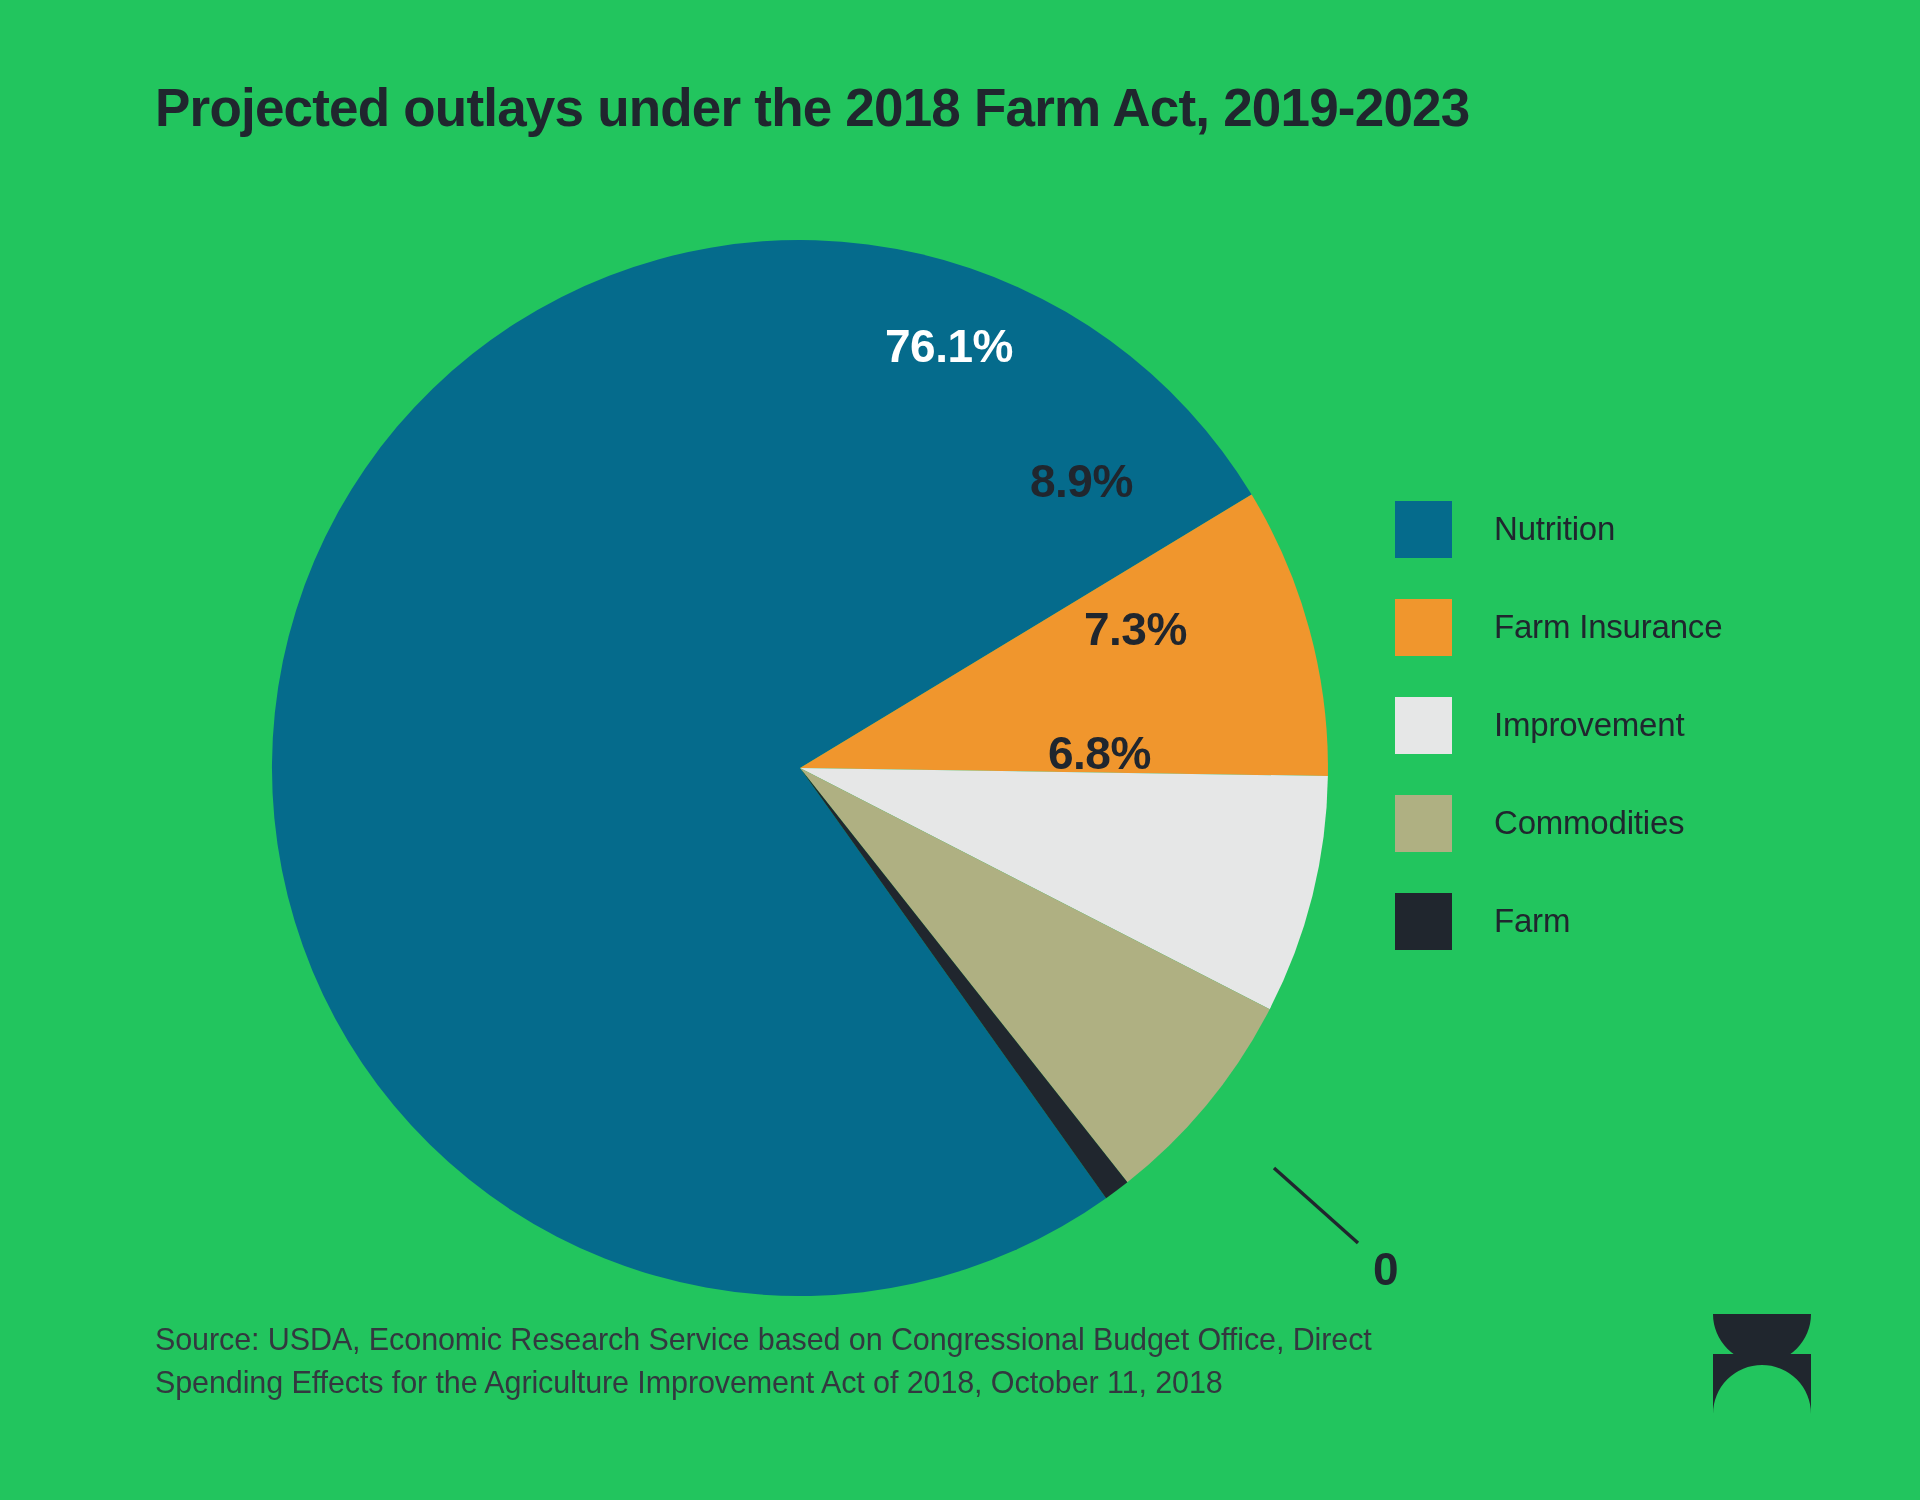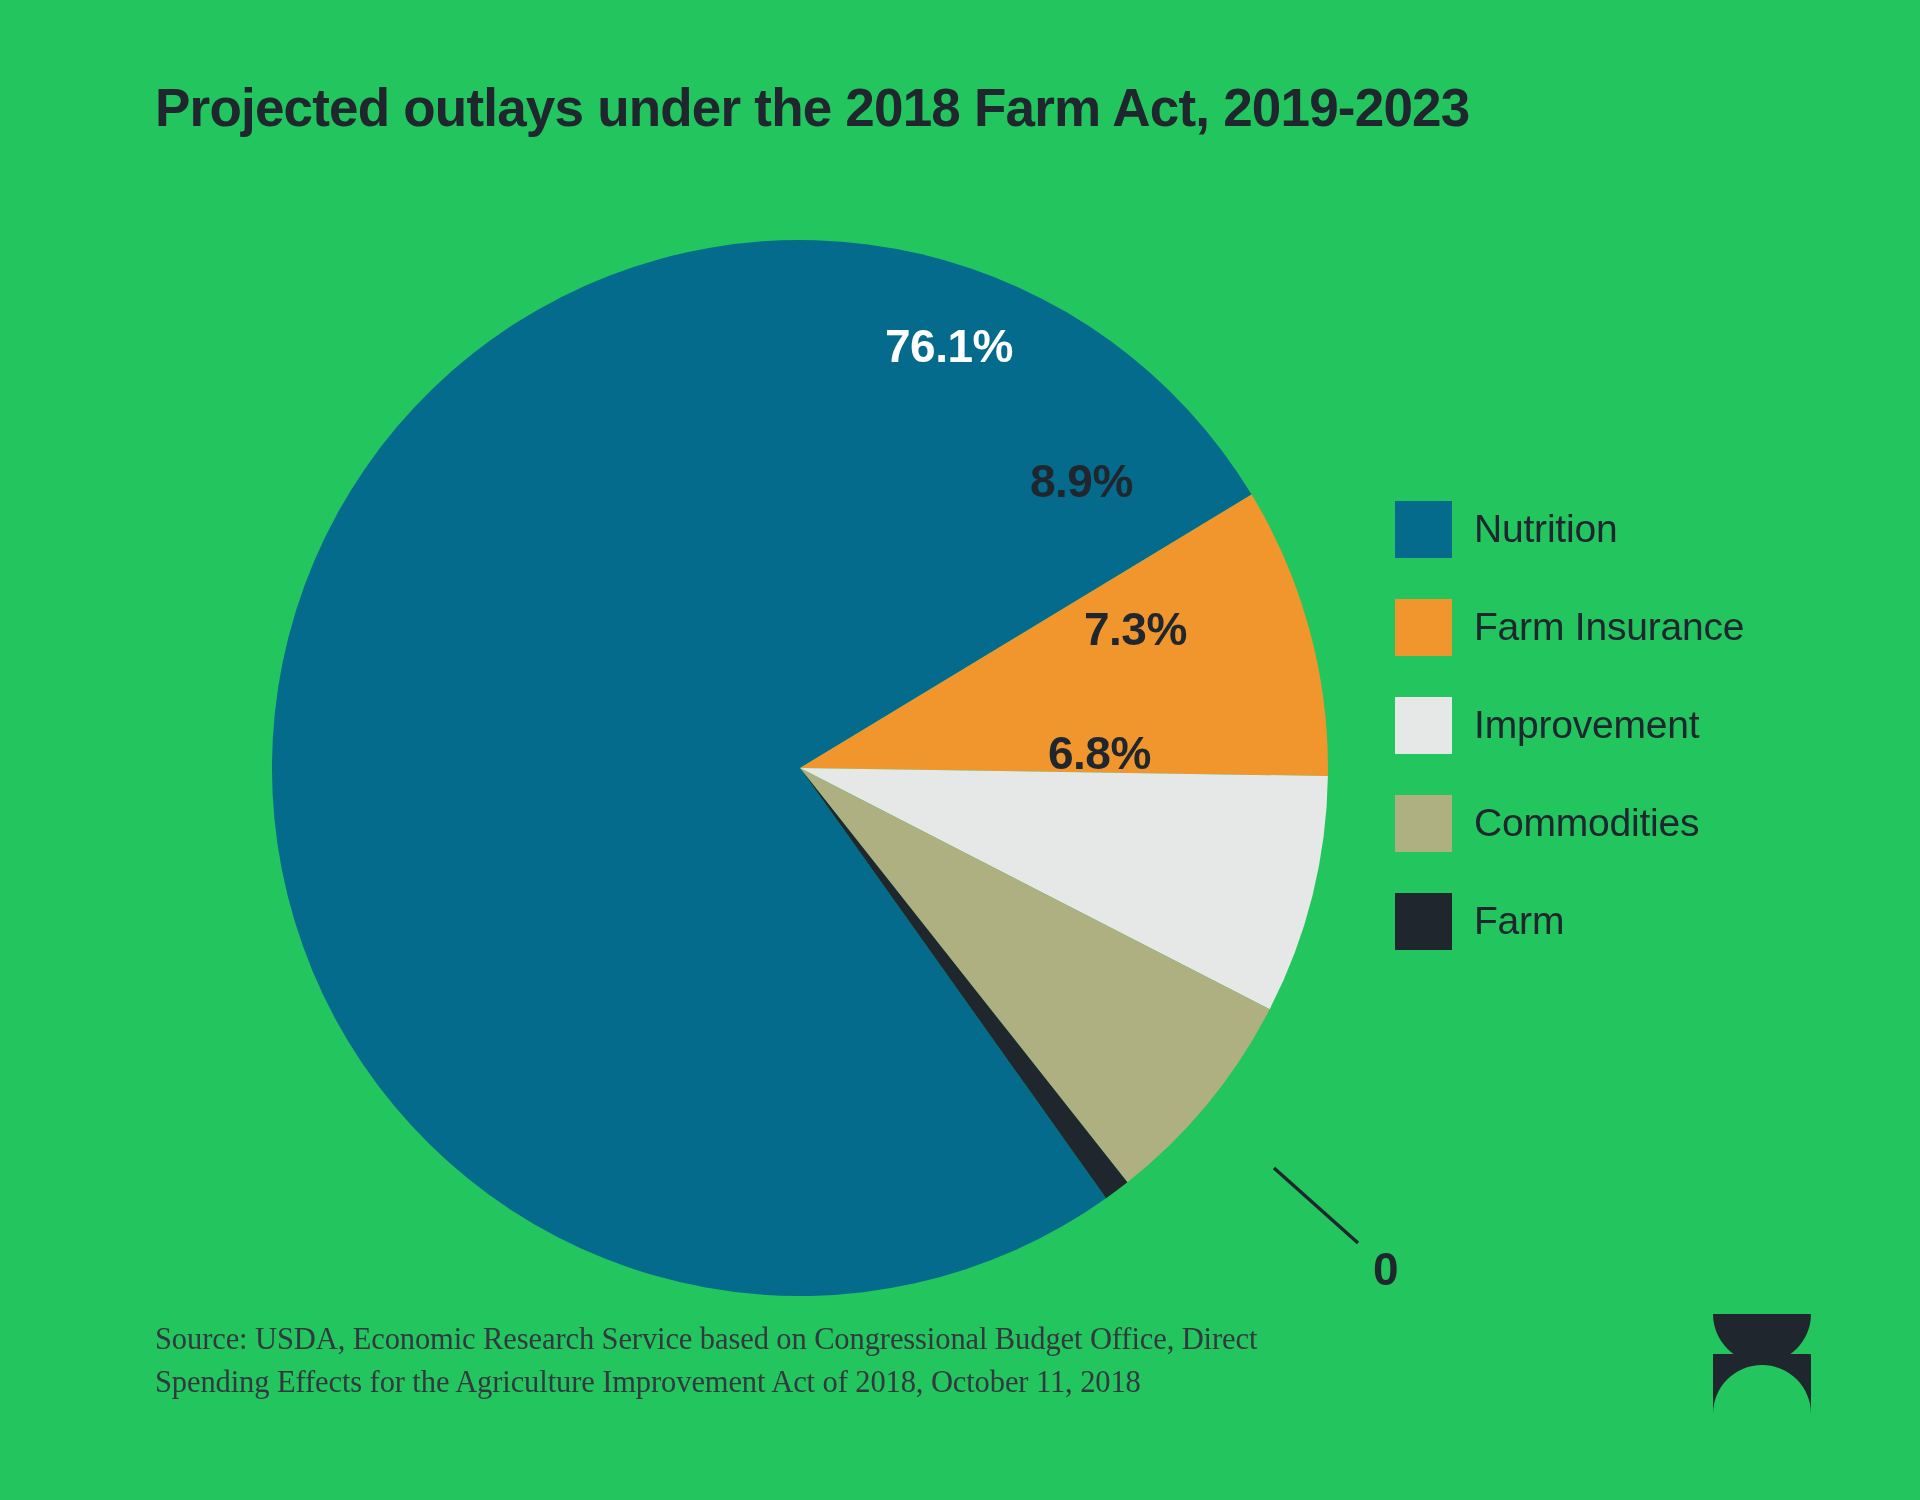--- a/index.html
+++ b/index.html
@@ -77,39 +77,38 @@
     align-items: center;
     height: 98px;
     margin-bottom: 0;
   }
   .legend-swatch {
     width: 57px;
     height: 57px;
     flex: 0 0 57px;
   }
   .legend-label {
-    margin-left: 22px;
-    font-size: 39px;
+    margin-left: 42px;
+    font-size: 33px;
     font-weight: 400;
     color: #20262e;
     letter-spacing: -0.2px;
     white-space: nowrap;
   }
 
   
   .source-note {
     position: absolute;
     left: 155px;
     top: 1318px;
     width: 1380px;
     font-size: 30.5px;
     line-height: 1.42;
     color: #33383f;
     letter-spacing: -0.1px;
-    font-family: Liberation Serif, serif;
   }
   .source-note span { display: block; }
 
   
   .ers-logo {
     position: absolute;
     left: 1703px;
     top: 1310px;
     width: 118px;
     height: 110px;

